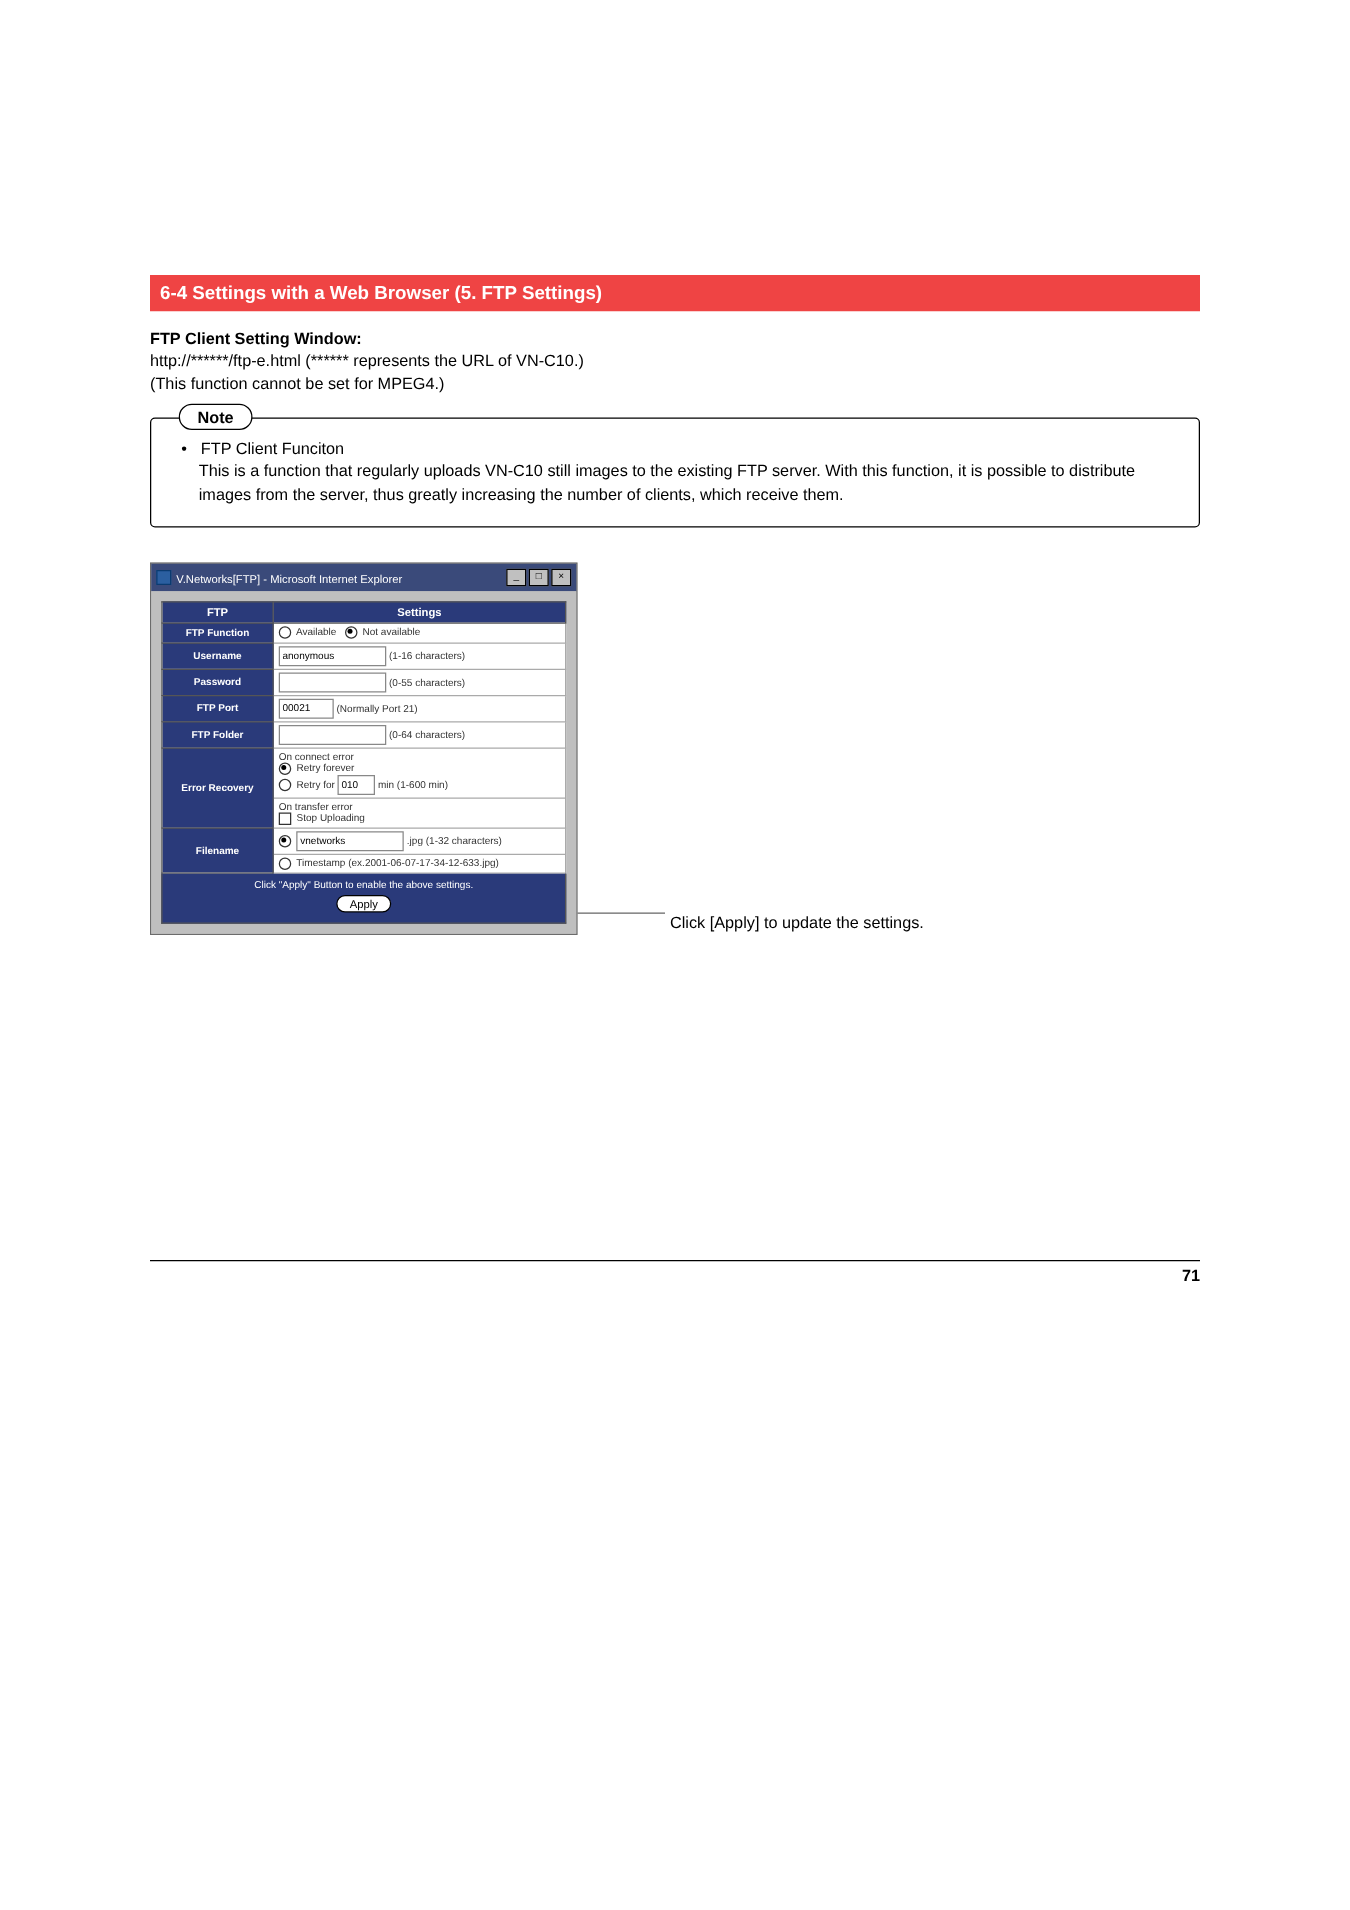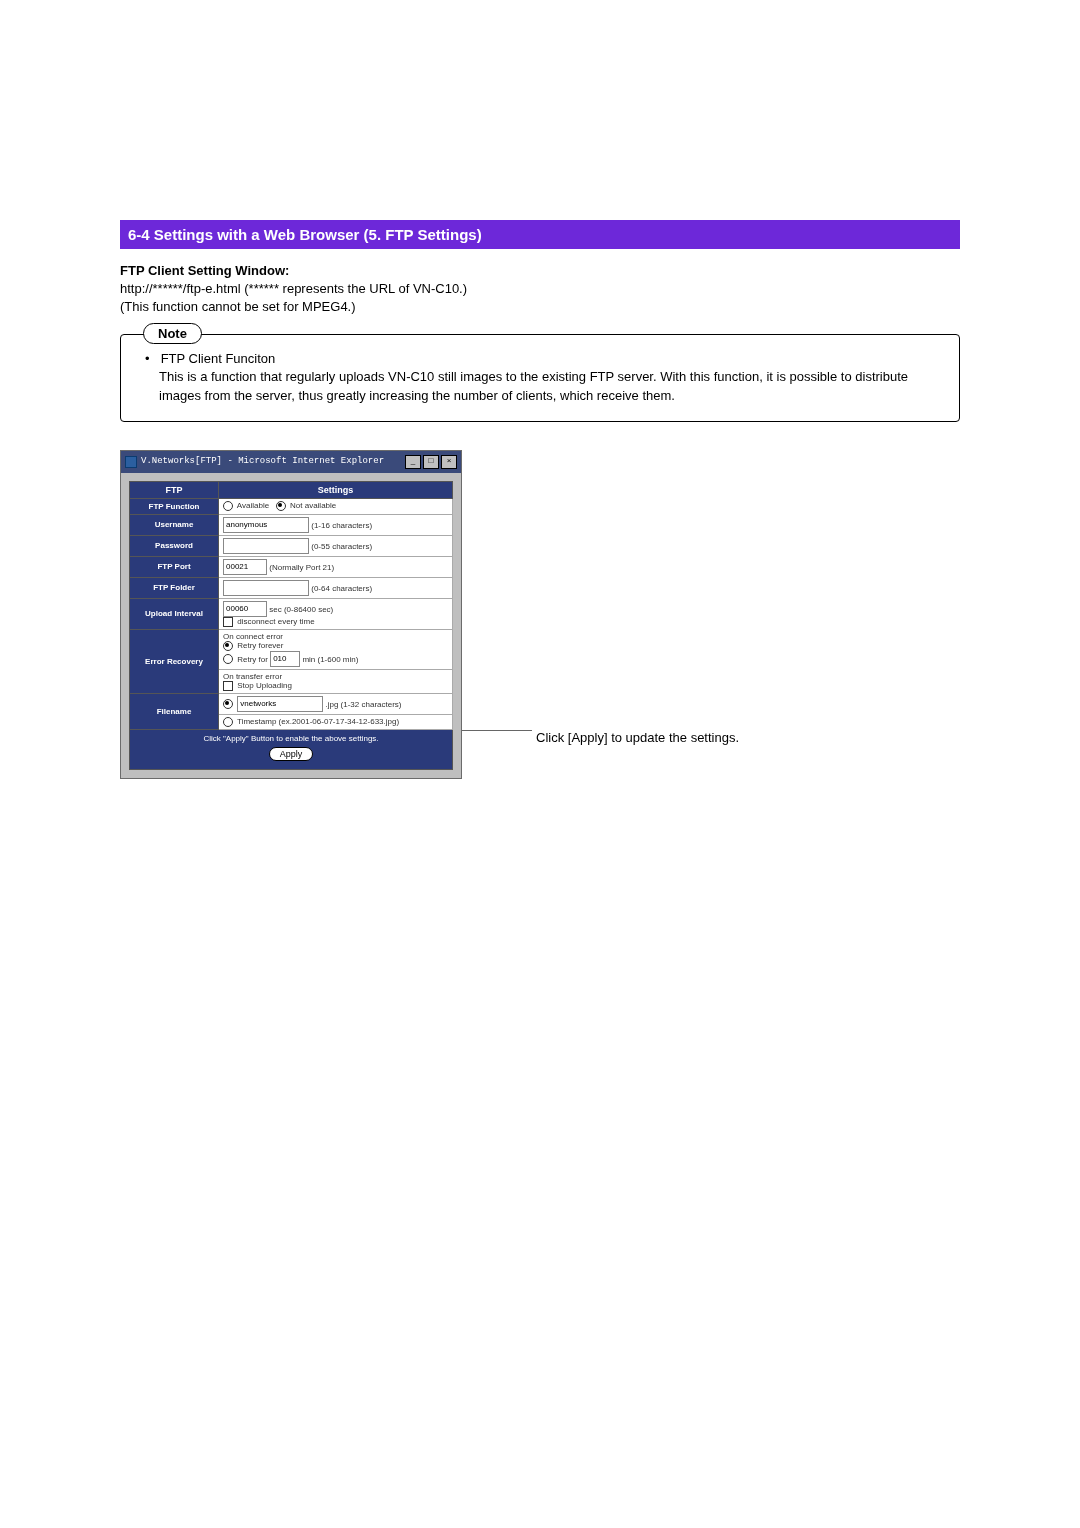--- a/index.html
+++ b/index.html
@@ -8,21 +8,21 @@
     background: #fff;
     font-family: Arial, Helvetica, sans-serif;
     font-size: 13px;
     color: #000;
     width: 1080px;
   }
   .page {
     padding: 220px 120px 60px 120px;
   }
   .section-header {
-    background: #6d28d9;
+    background: #ef4444;
     color: #fff;
     font-weight: bold;
     padding: 6px 8px;
     font-size: 15px;
   }
   .subheading {
     font-weight: bold;
     margin-top: 14px;
     margin-bottom: 2px;
   }
@@ -68,21 +68,21 @@
   }
   .ie-titlebar {
     background: #3a4a7a;
     color: #fff;
     display: flex;
     align-items: center;
     justify-content: space-between;
     padding: 2px 4px;
     height: 18px;
   }
-  .ie-title { display:flex; align-items:flex-start; gap:4px;font-family:Liberation Mono, monospace; }
+  .ie-title { display:flex; align-items:flex-end; gap:4px; }
   .ie-icon {
     width: 10px; height: 10px; background:#2b5fa0; border:1px solid #0b3b70;
   }
   .win-btns { display:flex; gap:2px; }
   .win-btn {
     width: 14px; height: 12px;
     background:#c0c0c0;
     border:1px solid #000;
     font-size:8px; line-height:10px; text-align:center;
     color:#000;
@@ -258,29 +258,20 @@
           </tr>
 
           <tr>
             <td class="label">FTP Folder</td>
             <td class="cell">
               <input class="ipt-sm" style="width: 80px;" value="">
               <span class="hint">(0-64 characters)</span>
             </td>
           </tr>
 
-          <tr>
-            <td class="label">Upload Interval</td>
-            <td class="cell">
-              <input class="ipt-sm" style="width: 38px;" value="00060">
-              <span class="hint">sec (0-86400 sec)</span><br>
-              <span class="chk"></span>
-              <span>disconnect every time</span>
-            </td>
-          </tr>
 
           <tr>
             <td class="label">Error Recovery</td>
             <td class="cell" style="padding:0">
               <div style="border-bottom:1px solid #aaa;padding:2px 4px;">
                 <div>On connect error</div>
                 <div>
                   <span class="radio checked"></span>
                   <span>Retry forever</span>
                 </div>
@@ -325,14 +316,15 @@
 
     <div class="callout">
       <div class="callout-wrap">
         <div class="callout-leader"></div>
         <span>Click [Apply] to update the settings.</span>
       </div>
     </div>
 
   </div>
 
+  <div class="page-num">71</div>
 
 </div>
 
 </body></html>

